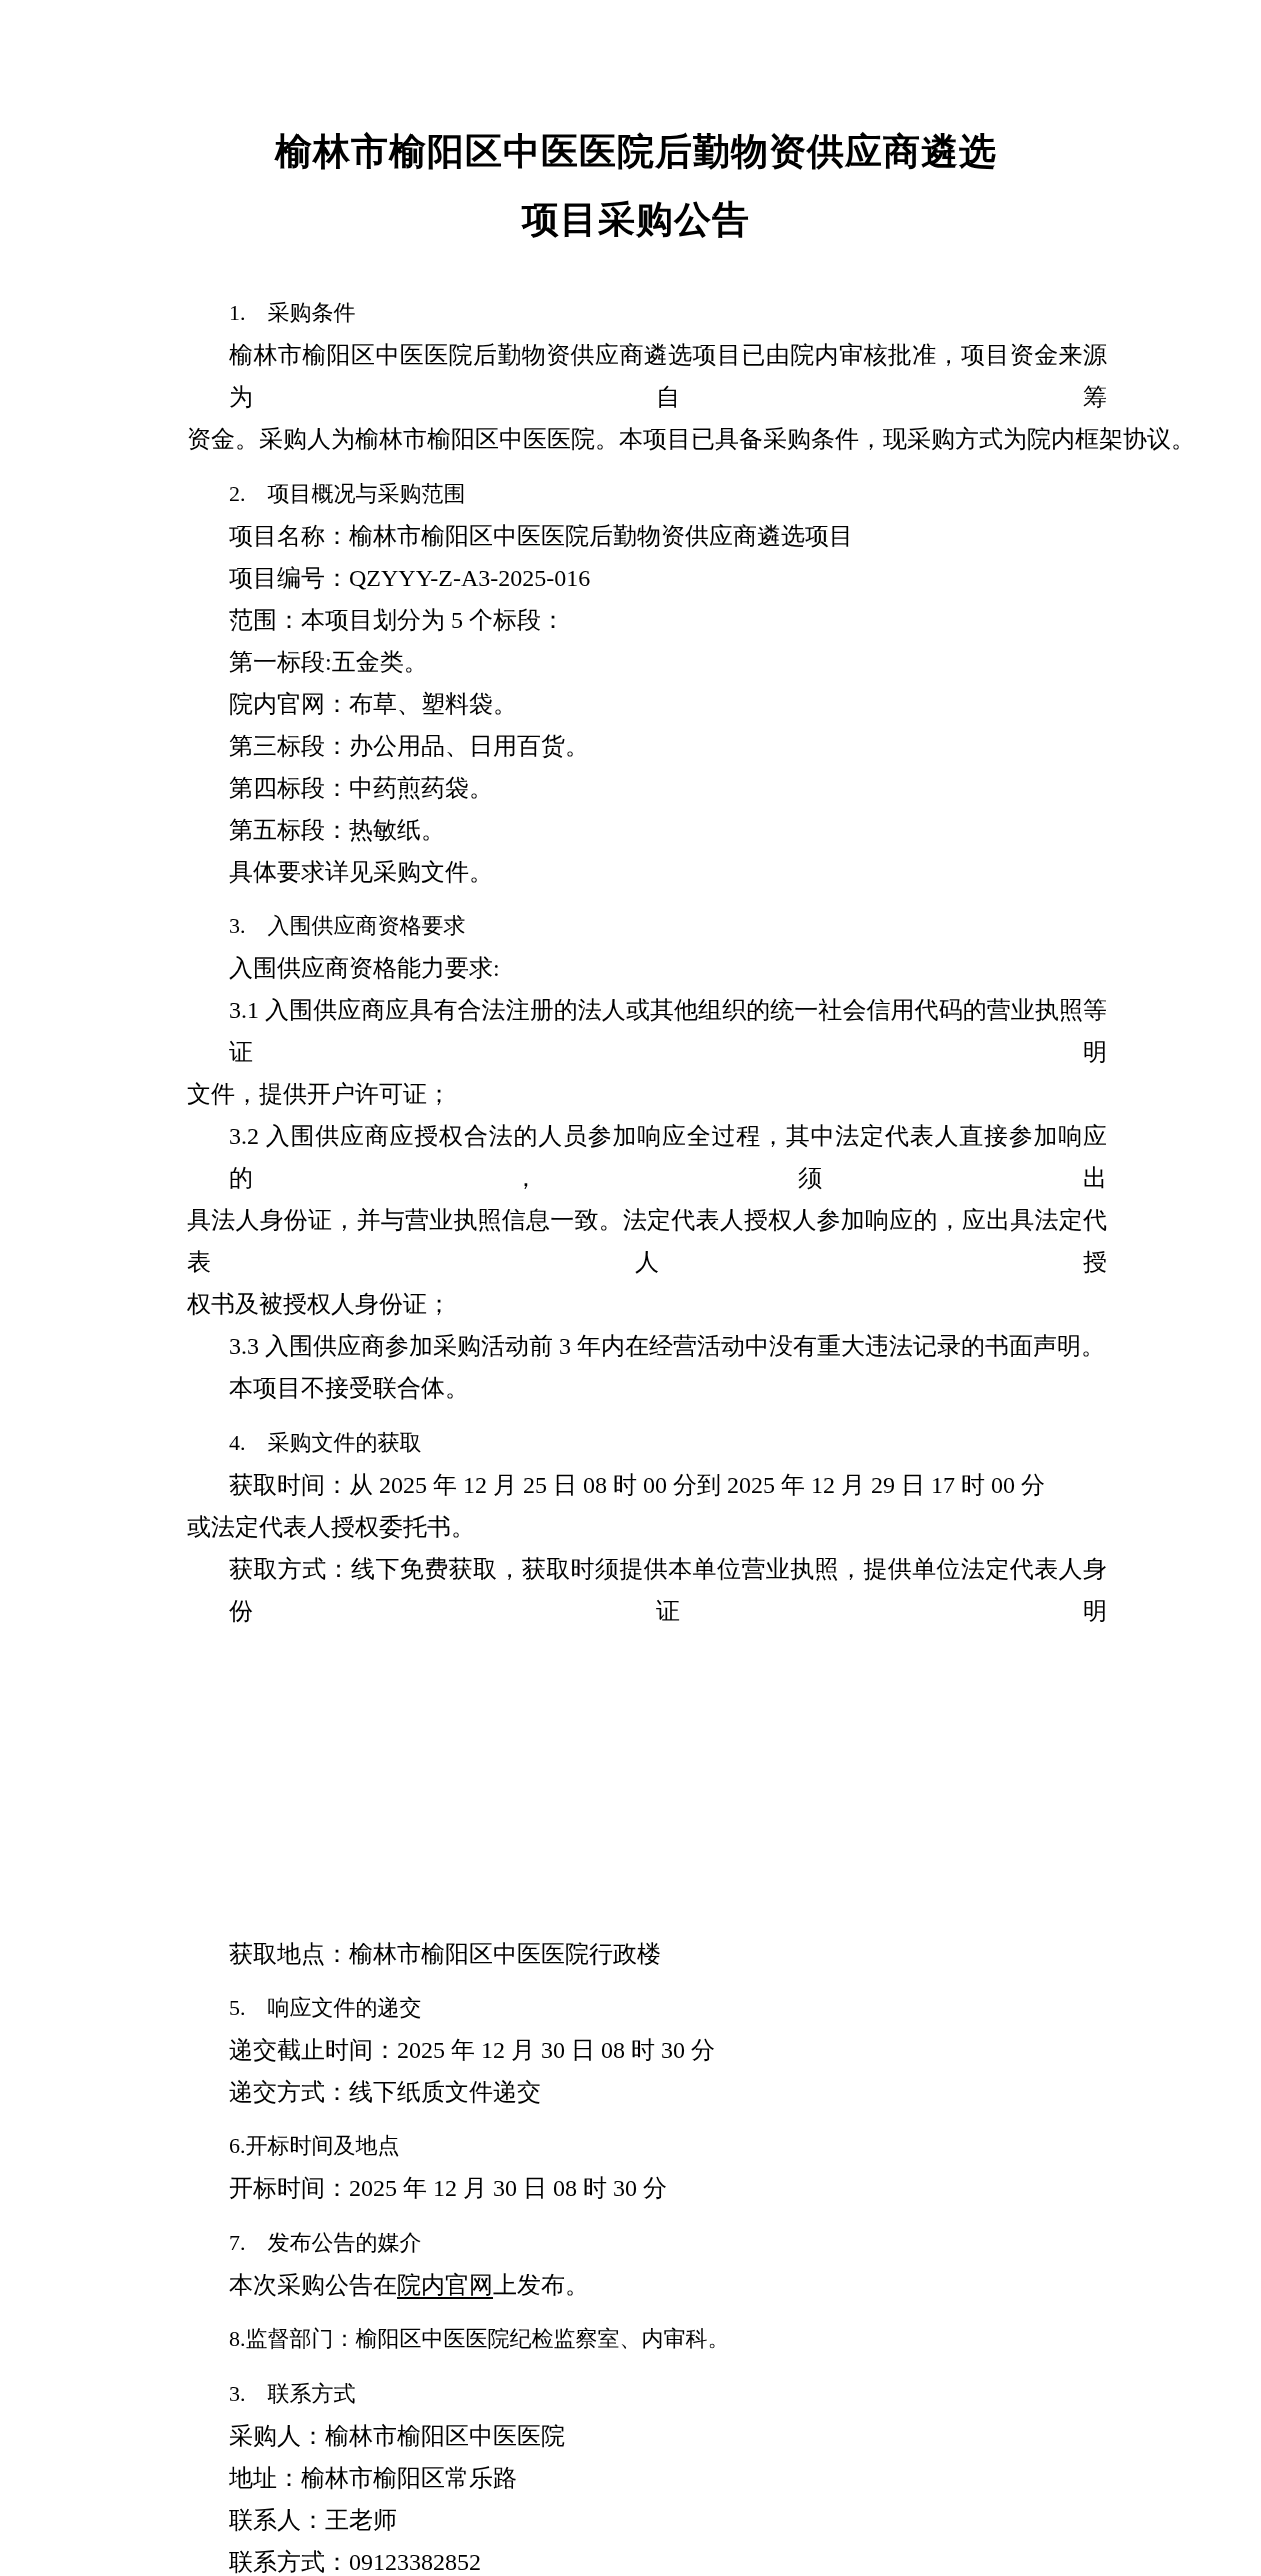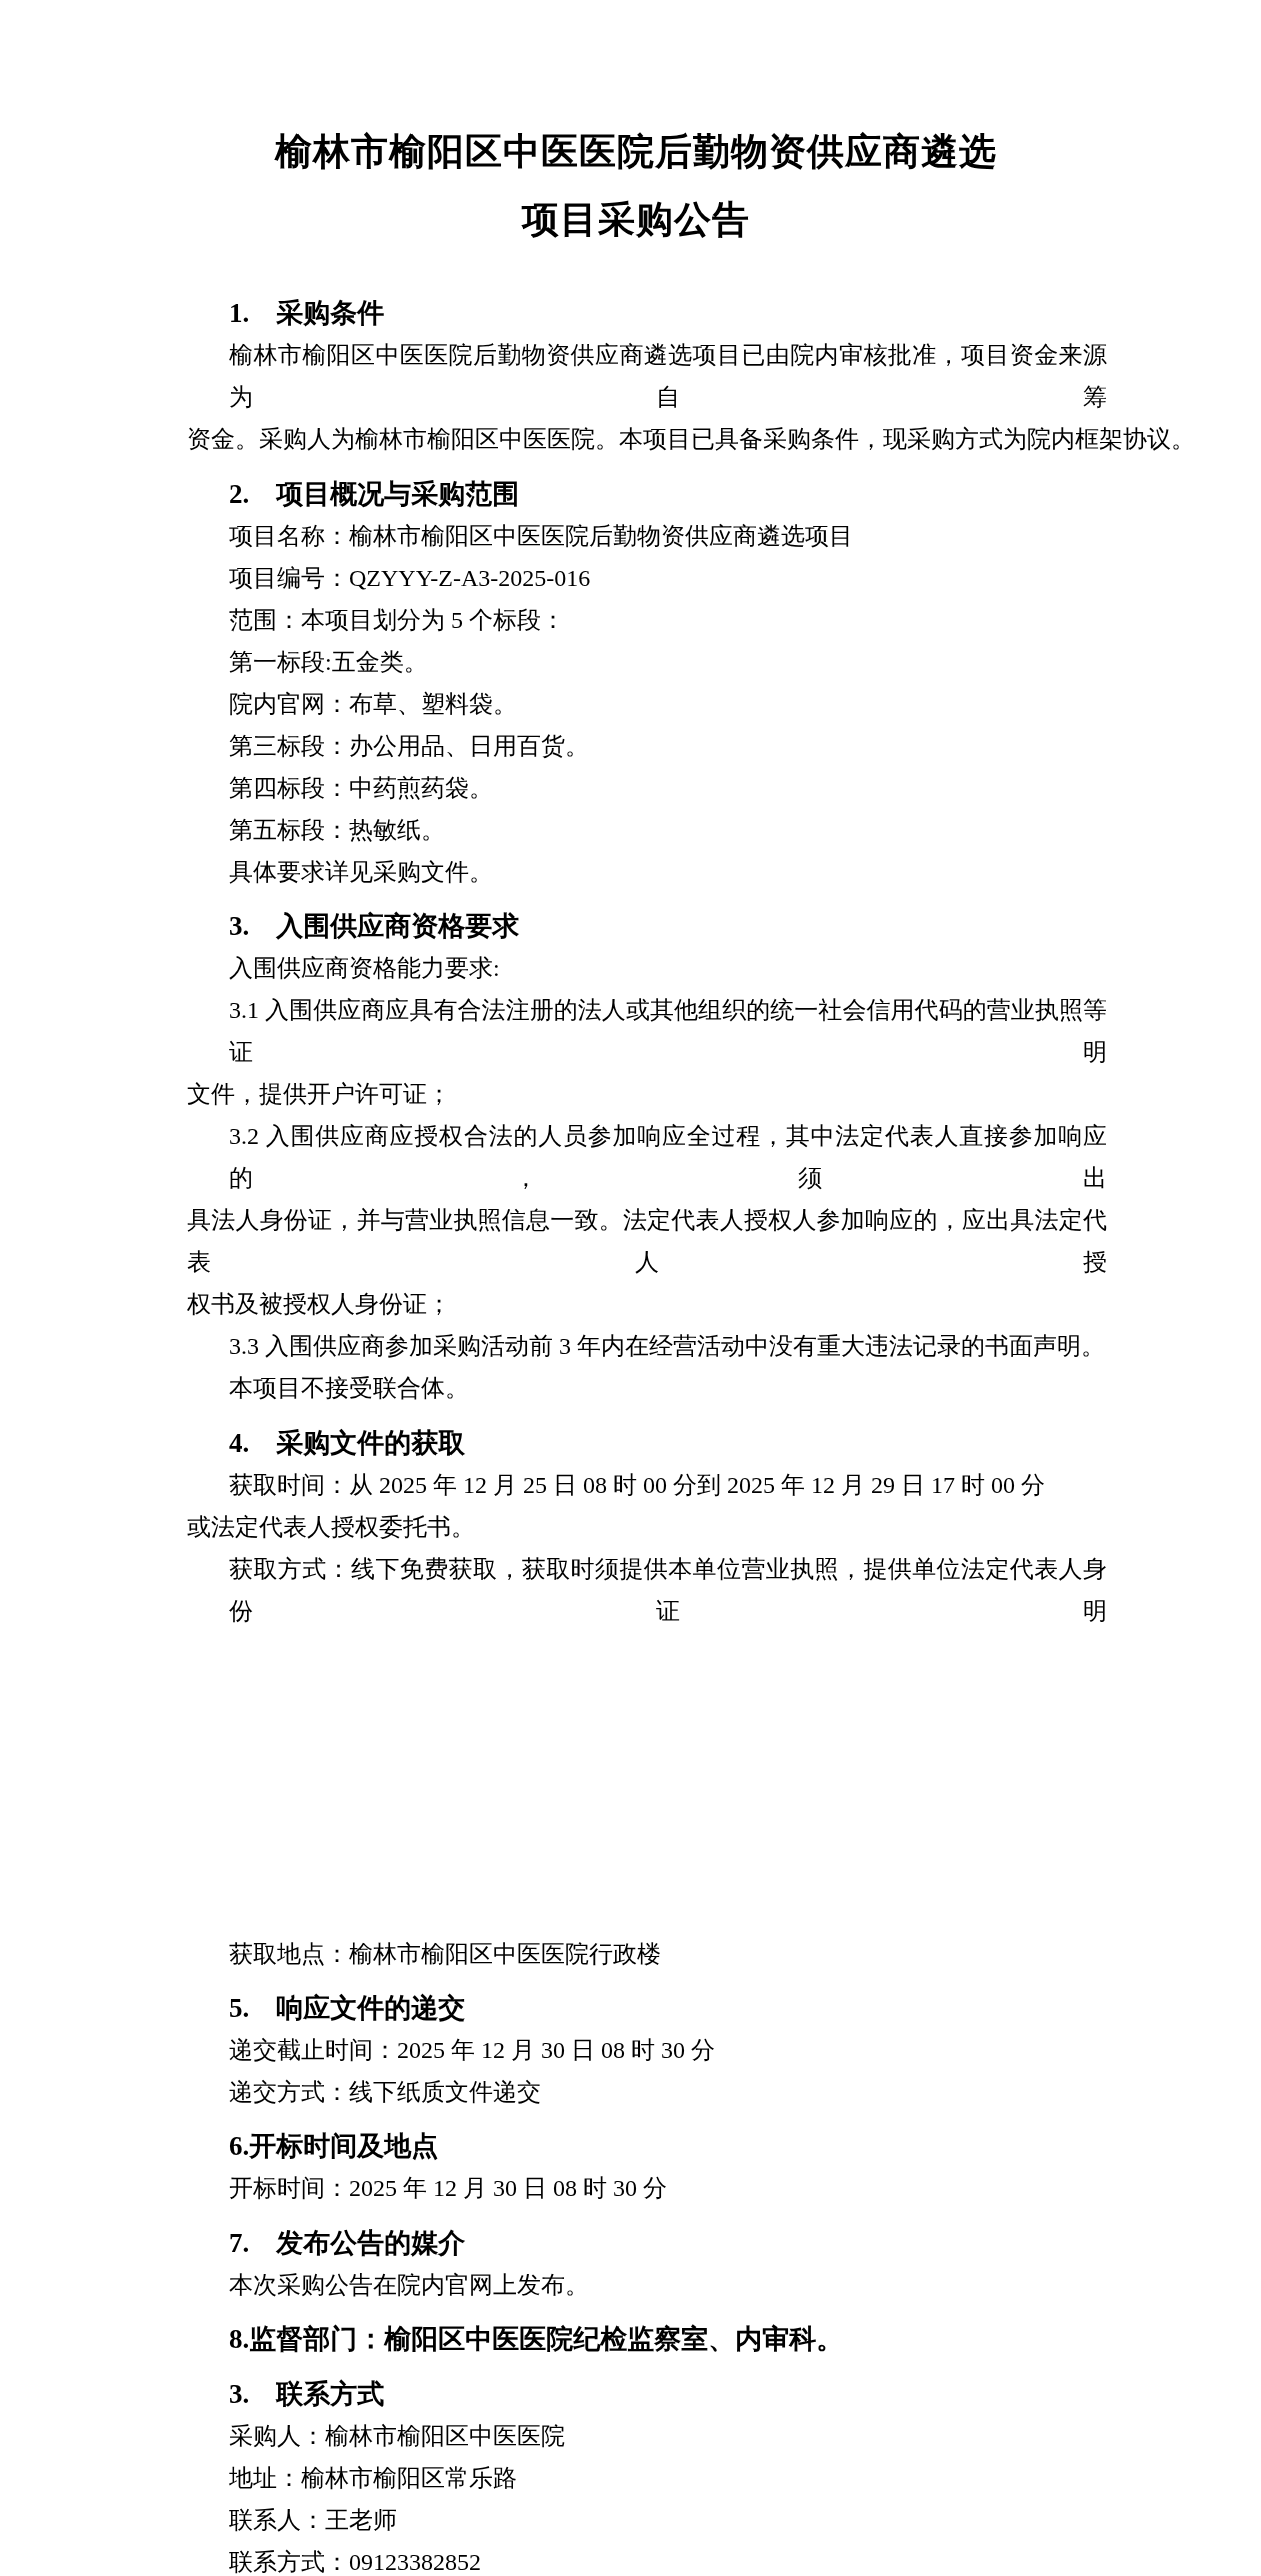--- a/index.html
+++ b/index.html
@@ -35,26 +35,27 @@
     min-height: 42px;
     white-space: nowrap;
   }
   .line.fill {
     white-space: normal;
     text-align: justify;
     text-align-last: justify;
   }
   .ind { padding-left: 42px; }
   .heading {
-    font-weight: bold;
-    font-size: 27px;
+    font-weight: normal;
+    font-size: 22px;
     margin-top: 12.4px;
   }
   .page-gap { height: 301px; }
   .u {
+    text-decoration: underline;
     text-underline-offset: 3.6px;
   }
 </style>
 </head>
 <body>
 
 <div class="page">
   <div class="title-block">
     <div>榆林市榆阳区中医医院后勤物资供应商遴选</div>
     <div>项目采购公告</div>

